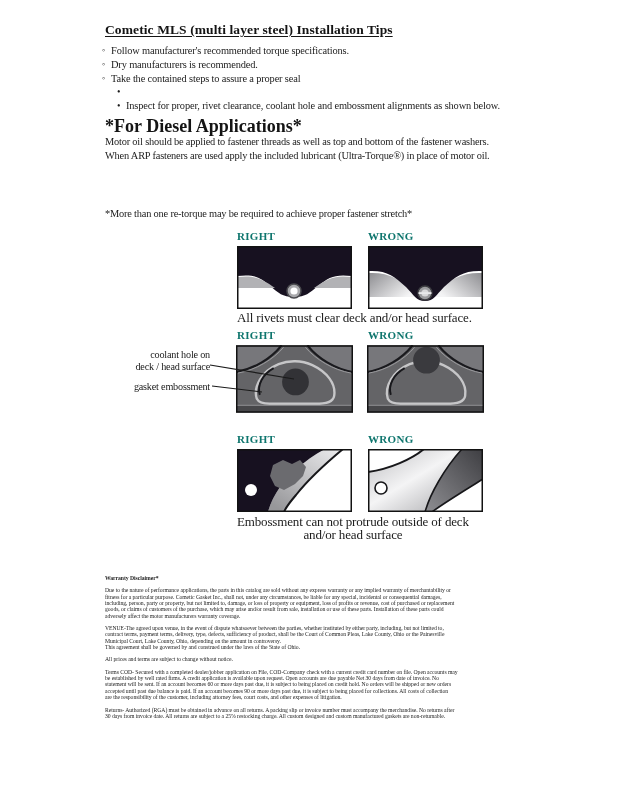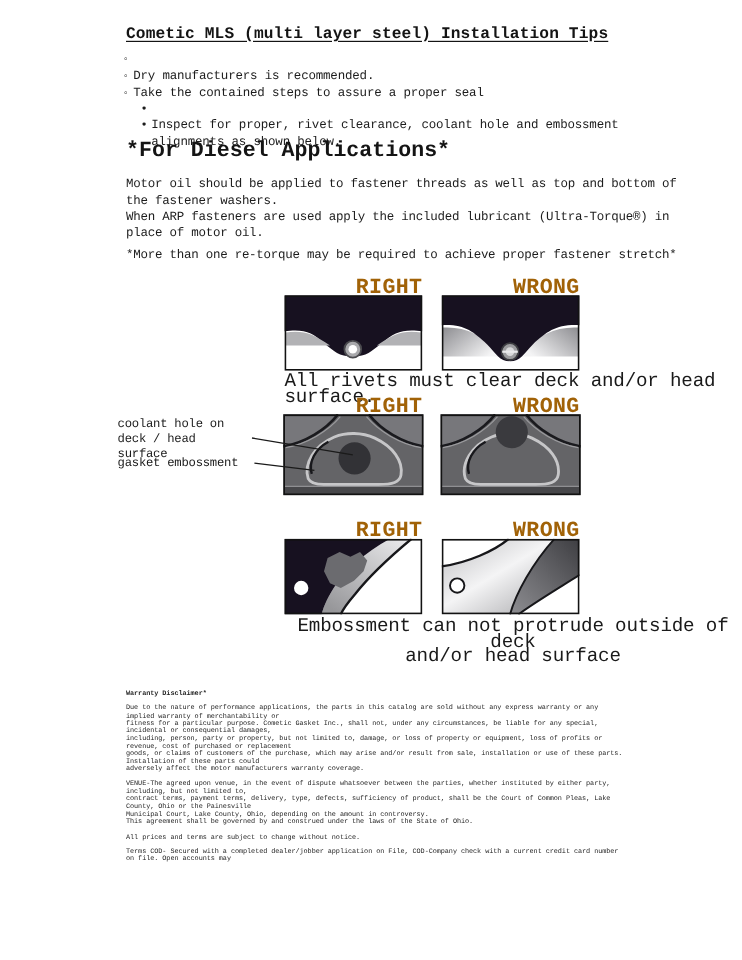--- a/index.html
+++ b/index.html
@@ -1,70 +1,71 @@
 <!DOCTYPE html>
 <html><head>
 <meta charset="utf-8">
 <style>
   html,body { margin:0; padding:0; background:#ffffff; }
   .page {
     position:relative; width:618px; height:720px; background:#ffffff;
-    font-family:Liberation Mono, monospace; color:#1c1c1c; overflow:hidden;
+    font-family:Liberation Serif, serif; color:#1c1c1c; overflow:hidden;
   }
   .abs { position:absolute; }
 
   .doc-title {
     left:105px; top:22px; font-size:13.5px; font-weight:bold;
     text-decoration:underline; text-underline-offset:2px; letter-spacing:0.1px;
     color:#141414;
   }
 
   .tips { left:102px; top:44px; width:470px; font-size:10.4px; letter-spacing:-0.15px; }
   .tip-row { display:flex; align-items:flex-start; line-height:13.8px; }
   .tip-row.sub { margin-left:15px; }
   .marker { width:9px; flex:0 0 9px; text-align:left; }
   .marker.open { font-size:9px; line-height:13.8px; }
   .marker.fill { font-size:10px; line-height:13.4px; }
 
   .section-head { left:105px; top:116px; font-size:18px; font-weight:bold; color:#141414; }
 
   .body-par { left:105px; width:475px; font-size:10.4px; line-height:13.6px;
     letter-spacing:-0.2px; white-space:pre-line; }
-  .par1 { top:135px;margin-top:13px; }
+  .par1 { top:135px; }
   .par2 { top:166px; }
   .par3 { top:207px; }
 
-  .rw-label { width:115px; text-align:right; font-size:18px; font-weight:bold;
-    color:#a16207; letter-spacing:0.3px; }
+  .rw-label { width:115px; text-align:left; font-size:11px; font-weight:bold;
+    color:#0f766e; letter-spacing:0.3px; }
   .fig-box { width:115px; height:63px; }
   .fig-box2 { width:117px; height:68px; }
   .fig-box svg, .fig-box2 svg { display:block; width:100%; height:100%; }
-  .fig-caption { font-size:16px; letter-spacing:-0.15px; line-height:12.6px;
+  .fig-caption { font-size:13px; letter-spacing:-0.15px; line-height:12.6px;
     white-space:pre-line; color:#1a1a1a; }
 
-  .side-label { left:98px; width:112px; text-align:left; font-size:10.2px;
+  .side-label { left:98px; width:112px; text-align:right; font-size:10.2px;
     line-height:12.4px; letter-spacing:-0.2px; white-space:pre-line; color:#1a1a1a; }
 
   .legal { left:105px; top:575px; width:414px; font-size:5.7px; line-height:6.35px;
     letter-spacing:-0.05px; color:#252525; }
   .legal .lg-head { font-weight:bold; margin:0 0 6px 0; }
   .legal p { margin:0 0 6px 0; white-space:pre-line; }
 
   .page-num { left:388px; top:760px; font-size:13.5px; letter-spacing:0.3px; color:#14532d; }
 </style>
 </head>
 <body>
 
 <div class="page">
 
   <div class="abs doc-title">Cometic MLS (multi layer steel) Installation Tips</div>
 
   <div class="abs tips">
     <div class="tip-row">
       <span class="marker open">◦</span>
+      <span>Follow manufacturer's recommended torque specifications.</span>
     </div>
     <div class="tip-row">
       <span class="marker open">◦</span>
       <span>Dry manufacturers is recommended.</span>
     </div>
     <div class="tip-row">
       <span class="marker open">◦</span>
       <span>Take the contained steps to assure a proper seal</span>
     </div>
     <div class="tip-row sub">

